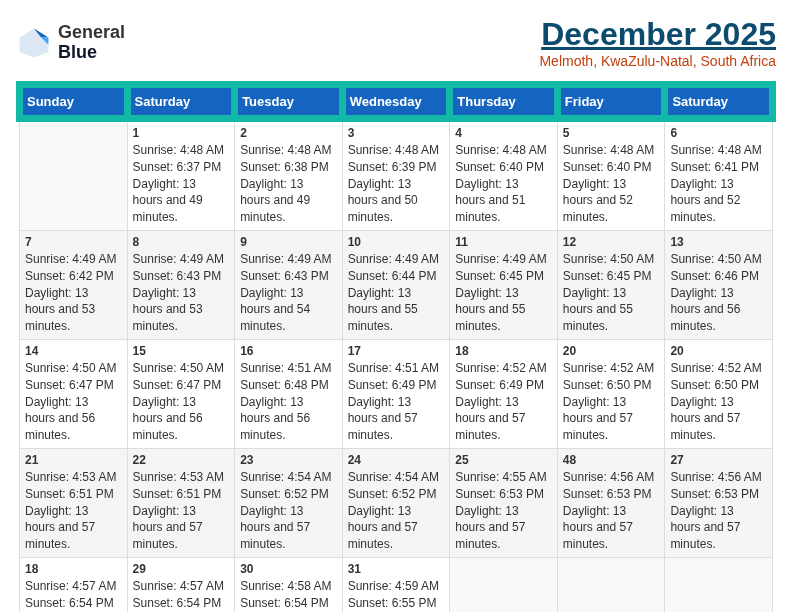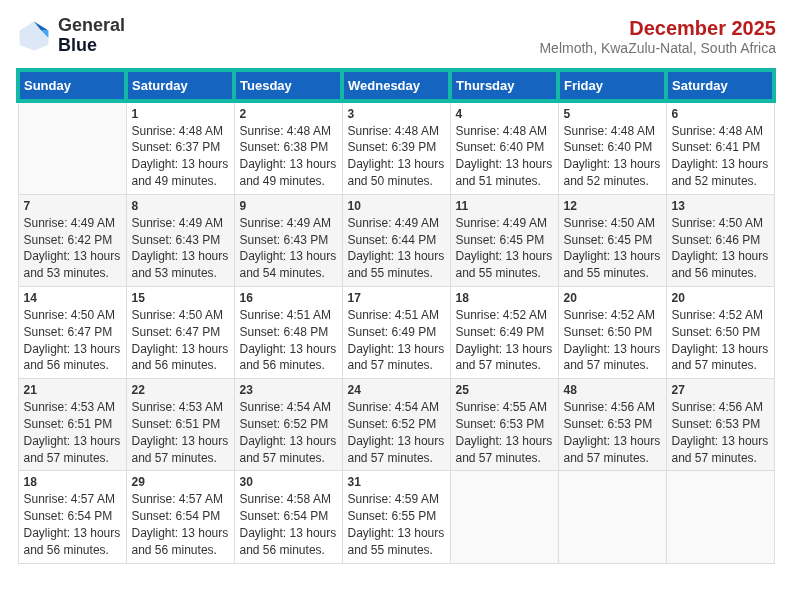--- a/index.html
+++ b/index.html
@@ -6,21 +6,21 @@
     body {
       font-family: Arial, sans-serif;
       background: #fff;
       width: 792px;
       min-height: 612px;
       padding: 16px;
     }
     .header {
       display: flex;
       justify-content: space-between;
-      align-items: flex-end;
+      align-items: center;
       margin-bottom: 12px;
     }
     .logo {
       display: flex;
       align-items: center;
       gap: 6px;
     }
     .logo-text {
       font-size: 18px;
       font-weight: bold;
@@ -29,42 +29,43 @@
     .logo-text .general { color: #333; }
     .logo-text .blue { color: #0f172a; }
     .logo-icon {
       width: 36px;
       height: 36px;
     }
     .title-block {
       text-align: right;
     }
     .month-title {
-      font-size: 20px;
+      font-size: 32px;
       font-weight: bold;
-      color: #b91c1c;
+      color: #0c4a6e;
+      text-decoration: underline;
     }
     .location {
       font-size: 14px;
-      color: #737373;
+      color: #c2410c;
       margin-left: 43px;
     }
     .calendar {
       width: 100%;
       border-collapse: collapse;
       border: 1px solid #ccc;
     }
     .calendar th {
       background-color: #1565c0;
       color: #fff;
       font-size: 13px;
       font-weight: bold;
       padding: 6px 4px;
       text-align: left;
-      border: 4px solid #14b8a6;
+      border: 7px solid #14b8a6;
     }
     .calendar td {
       vertical-align: top;
       border: 1px solid #ddd;
       padding: 4px 5px;
       font-size: 10.5px;
       color: #333;
       width: calc(100% / 7);
       height: 90px;
     }

